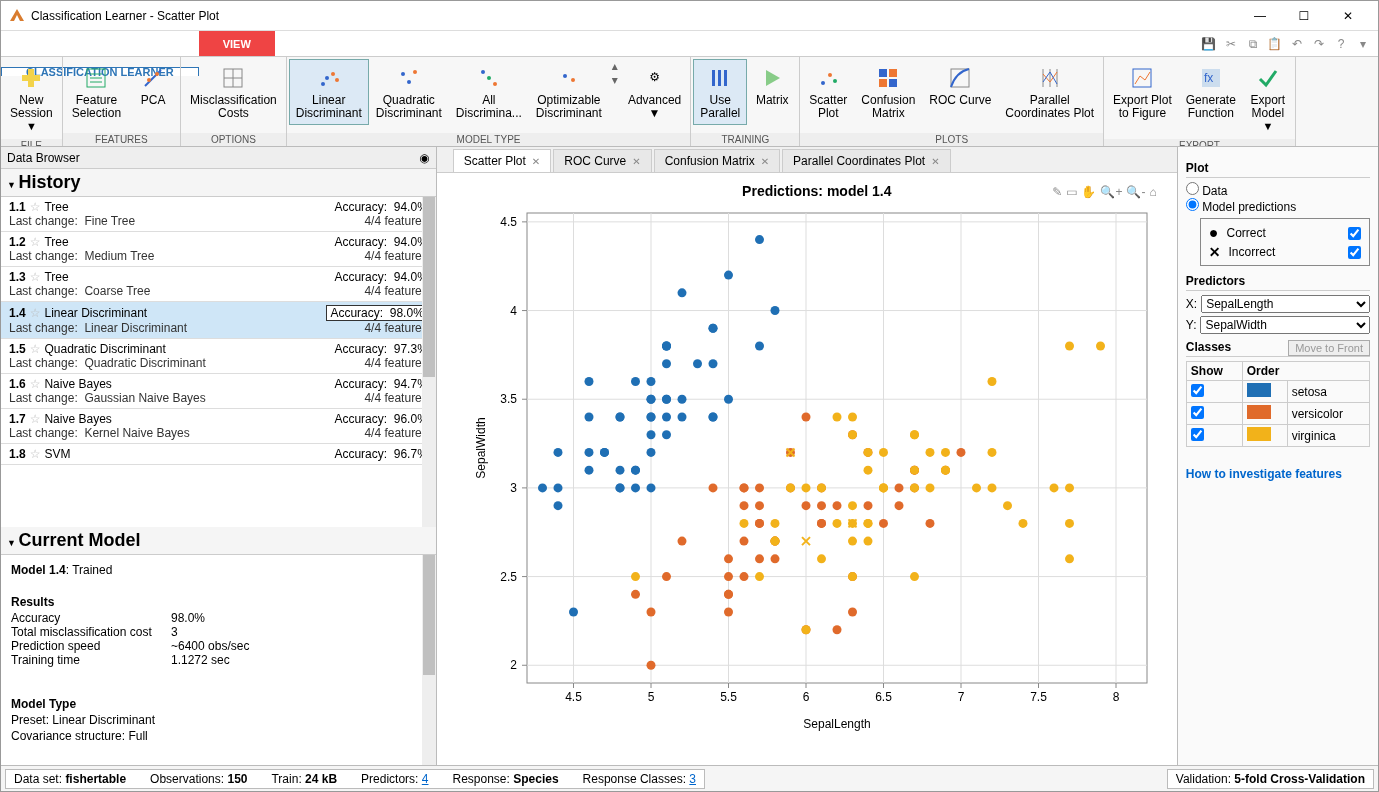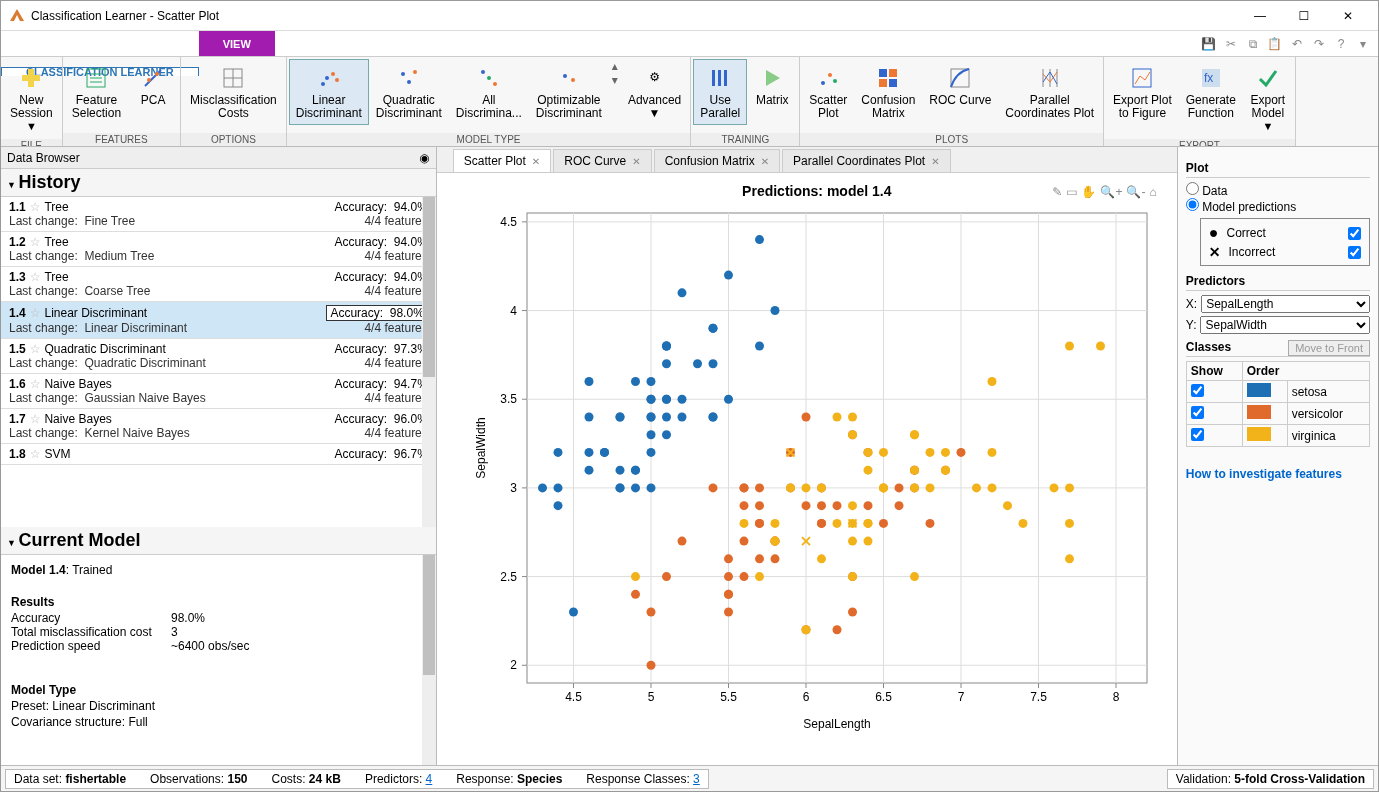--- a/index.html
+++ b/index.html
@@ -2,21 +2,21 @@
 <html><head>
 <meta charset="utf-8">
 <style>
 * { margin:0; padding:0; box-sizing:border-box; font-family:"Segoe UI",Arial,sans-serif; font-size:12px; }
 body { background:#f0f0f0; width:1379px; height:792px; overflow:hidden; border:1px solid #999; }
 .titlebar { height:30px; background:#fff; display:flex; align-items:center; padding:0 8px; border-bottom:1px solid #ddd; }
 .titlebar .logo { width:16px; height:16px; margin-right:6px; }
 .titlebar .title { flex:1; font-size:12px; }
 .titlebar .winbtn { width:44px; height:30px; display:flex; align-items:center; justify-content:center; cursor:pointer; }
 .tabrow { height:26px; display:flex; background:#fff; border-bottom:1px solid #ccc; }
-.tabrow .tab { padding:4px 24px; background:#a21caf; color:#fff; font-weight:600; font-size:11px; display:flex; align-items:center; }
+.tabrow .tab { padding:4px 24px; background:#ef4444; color:#fff; font-weight:600; font-size:11px; display:flex; align-items:center; }
 .tabrow .tab.active { background:#fff; color:#2e75b6; border:1px solid #2e75b6; border-bottom:none;margin-top:36px; }
 .tabrow .right-icons { margin-left:auto; display:flex; align-items:center; gap:4px; padding-right:6px; }
 .tabrow .right-icons span { width:18px; height:18px; display:flex; align-items:center; justify-content:center; color:#888; cursor:pointer; }
 .ribbon { height:90px; background:#f7f7f7; display:flex; border-bottom:1px solid #bbb; overflow:hidden; }
 .rgroup { display:flex; flex-direction:column; border-right:1px solid #ccc; }
 .rgroup .items { flex:1; display:flex; align-items:flex-start; padding:2px; }
 .rgroup .label { text-align:center; font-size:10px; color:#555; padding:1px 0; background:#eee; }
 .rbtn { display:flex; flex-direction:column; align-items:center; justify-content:flex-start; padding:4px 6px; min-width:50px; cursor:pointer; text-align:center; font-size:11px; line-height:1.1; border:1px solid transparent; }
 .rbtn.sel { background:#dce9f5; border:1px solid #7aa; }
 .rbtn .ico { width:28px; height:28px; margin-bottom:2px; display:flex; align-items:center; justify-content:center; }
@@ -436,20 +436,24 @@
           <span class="k">Accuracy</span>
           <span>98.0%</span>
         </div>
       <div class="kv">
           <span class="k">Total misclassification cost</span>
           <span>3</span>
         </div>
       <div class="kv">
           <span class="k">Prediction speed</span>
           <span>~6400 obs/sec</span>
+        </div>
+      <div class="kv">
+          <span class="k">Training time</span>
+          <span>1.1272 sec</span>
         </div>
       <br><br>
       <div class="line"><b>Model Type</b></div>
       <div class="line">Preset: Linear Discriminant</div>
       <div class="line">Covariance structure: Full</div>
       <div class="scrollbar-fake">
           <div class="thumb" style="top:0;height:120px"></div>
         </div>
     </div>
   </div>
@@ -744,21 +748,21 @@
     </tbody>
       </table>
     <a class="linkish">How to investigate features</a>
   </div>
 </div>
 
 <div class="status">
   <div class="box">
     <span><span>Data set:</span> <b>fishertable</b></span>
     <span><span>Observations:</span> <b>150</b></span>
-    <span><span>Costs:</span> <b>24 kB</b></span>
+    <span><span>Train:</span> <b>24 kB</b></span>
     <span><span>Predictors:</span> <a>4</a></span>
     <span><span>Response:</span> <b>Species</b></span>
     <span><span>Response Classes:</span> <a>3</a></span>
   </div>
   <div class="box r">
     <span><span>Validation:</span> <b>5-fold Cross-Validation</b></span>
   </div>
 </div>
 
 </body></html>

